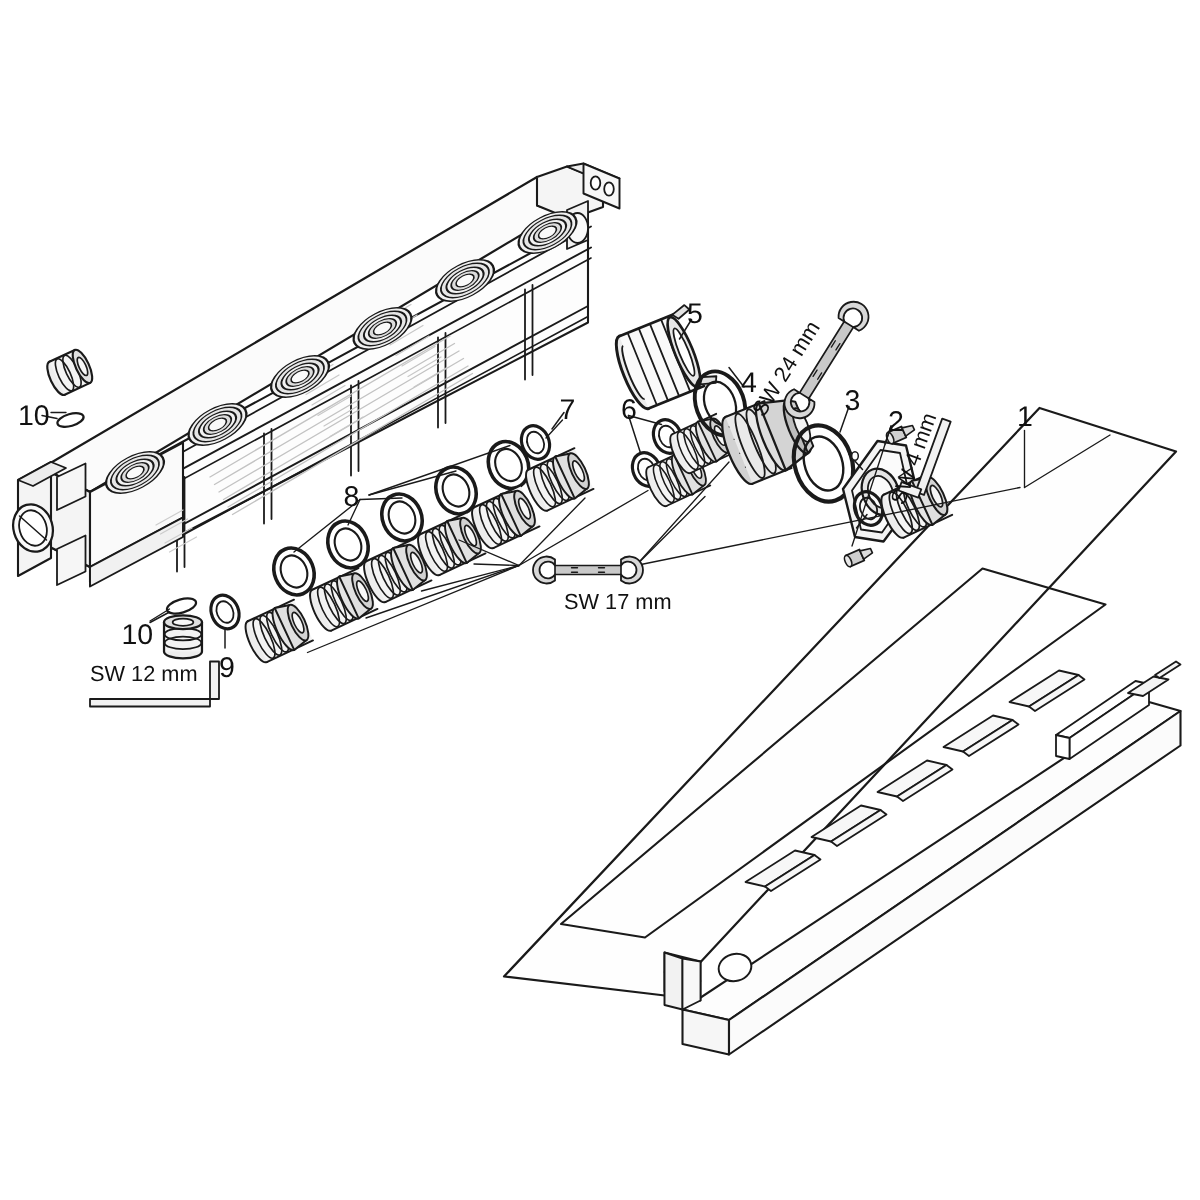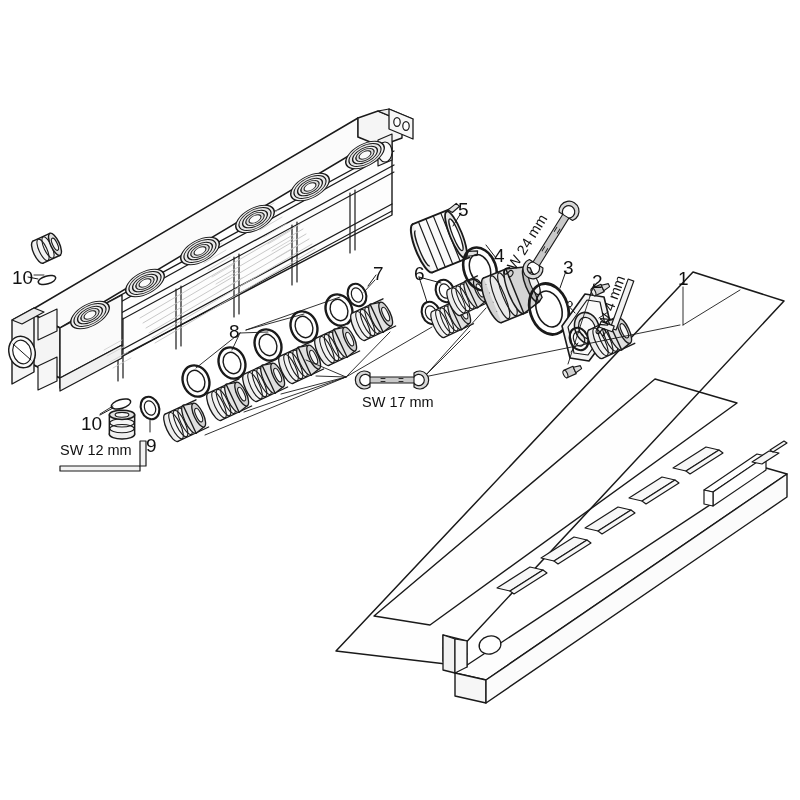--- a/index.html
+++ b/index.html
@@ -493,18 +493,18 @@
   <div class="calloutLabel" style="left:563px;top:258px;">3</div>
   <div class="calloutLabel" style="left:494px;top:246px;">4</div>
   <div class="calloutLabel" style="left:458px;top:200px;">5</div>
   <div class="calloutLabel" style="left:414px;top:264px;">6</div>
   <div class="calloutLabel" style="left:373px;top:264px;">7</div>
   <div class="calloutLabel" style="left:229px;top:322px;">8</div>
   <div class="calloutLabel" style="left:146px;top:436px;">9</div>
   <div class="calloutLabel" style="left:12px;top:268px;">10</div>
   <div class="calloutLabel" style="left:81px;top:414px;">10</div>
 
-  <div class="toolLabel" style="left:362px;top:395px;">SW 17 mm</div>
+  <div class="toolLabel" style="left:376px;top:395px;">SW 17 mm</div>
   <div class="toolLabel rot-n60" style="left:512px;top:266px;">SW 24 mm</div>
   <div class="toolLabel rot-n72" style="left:606px;top:324px;">SW 4 mm</div>
   <div class="toolLabel" style="left:60px;top:443px;">SW 12 mm</div>
 
 </div>
 
 </body></html>

